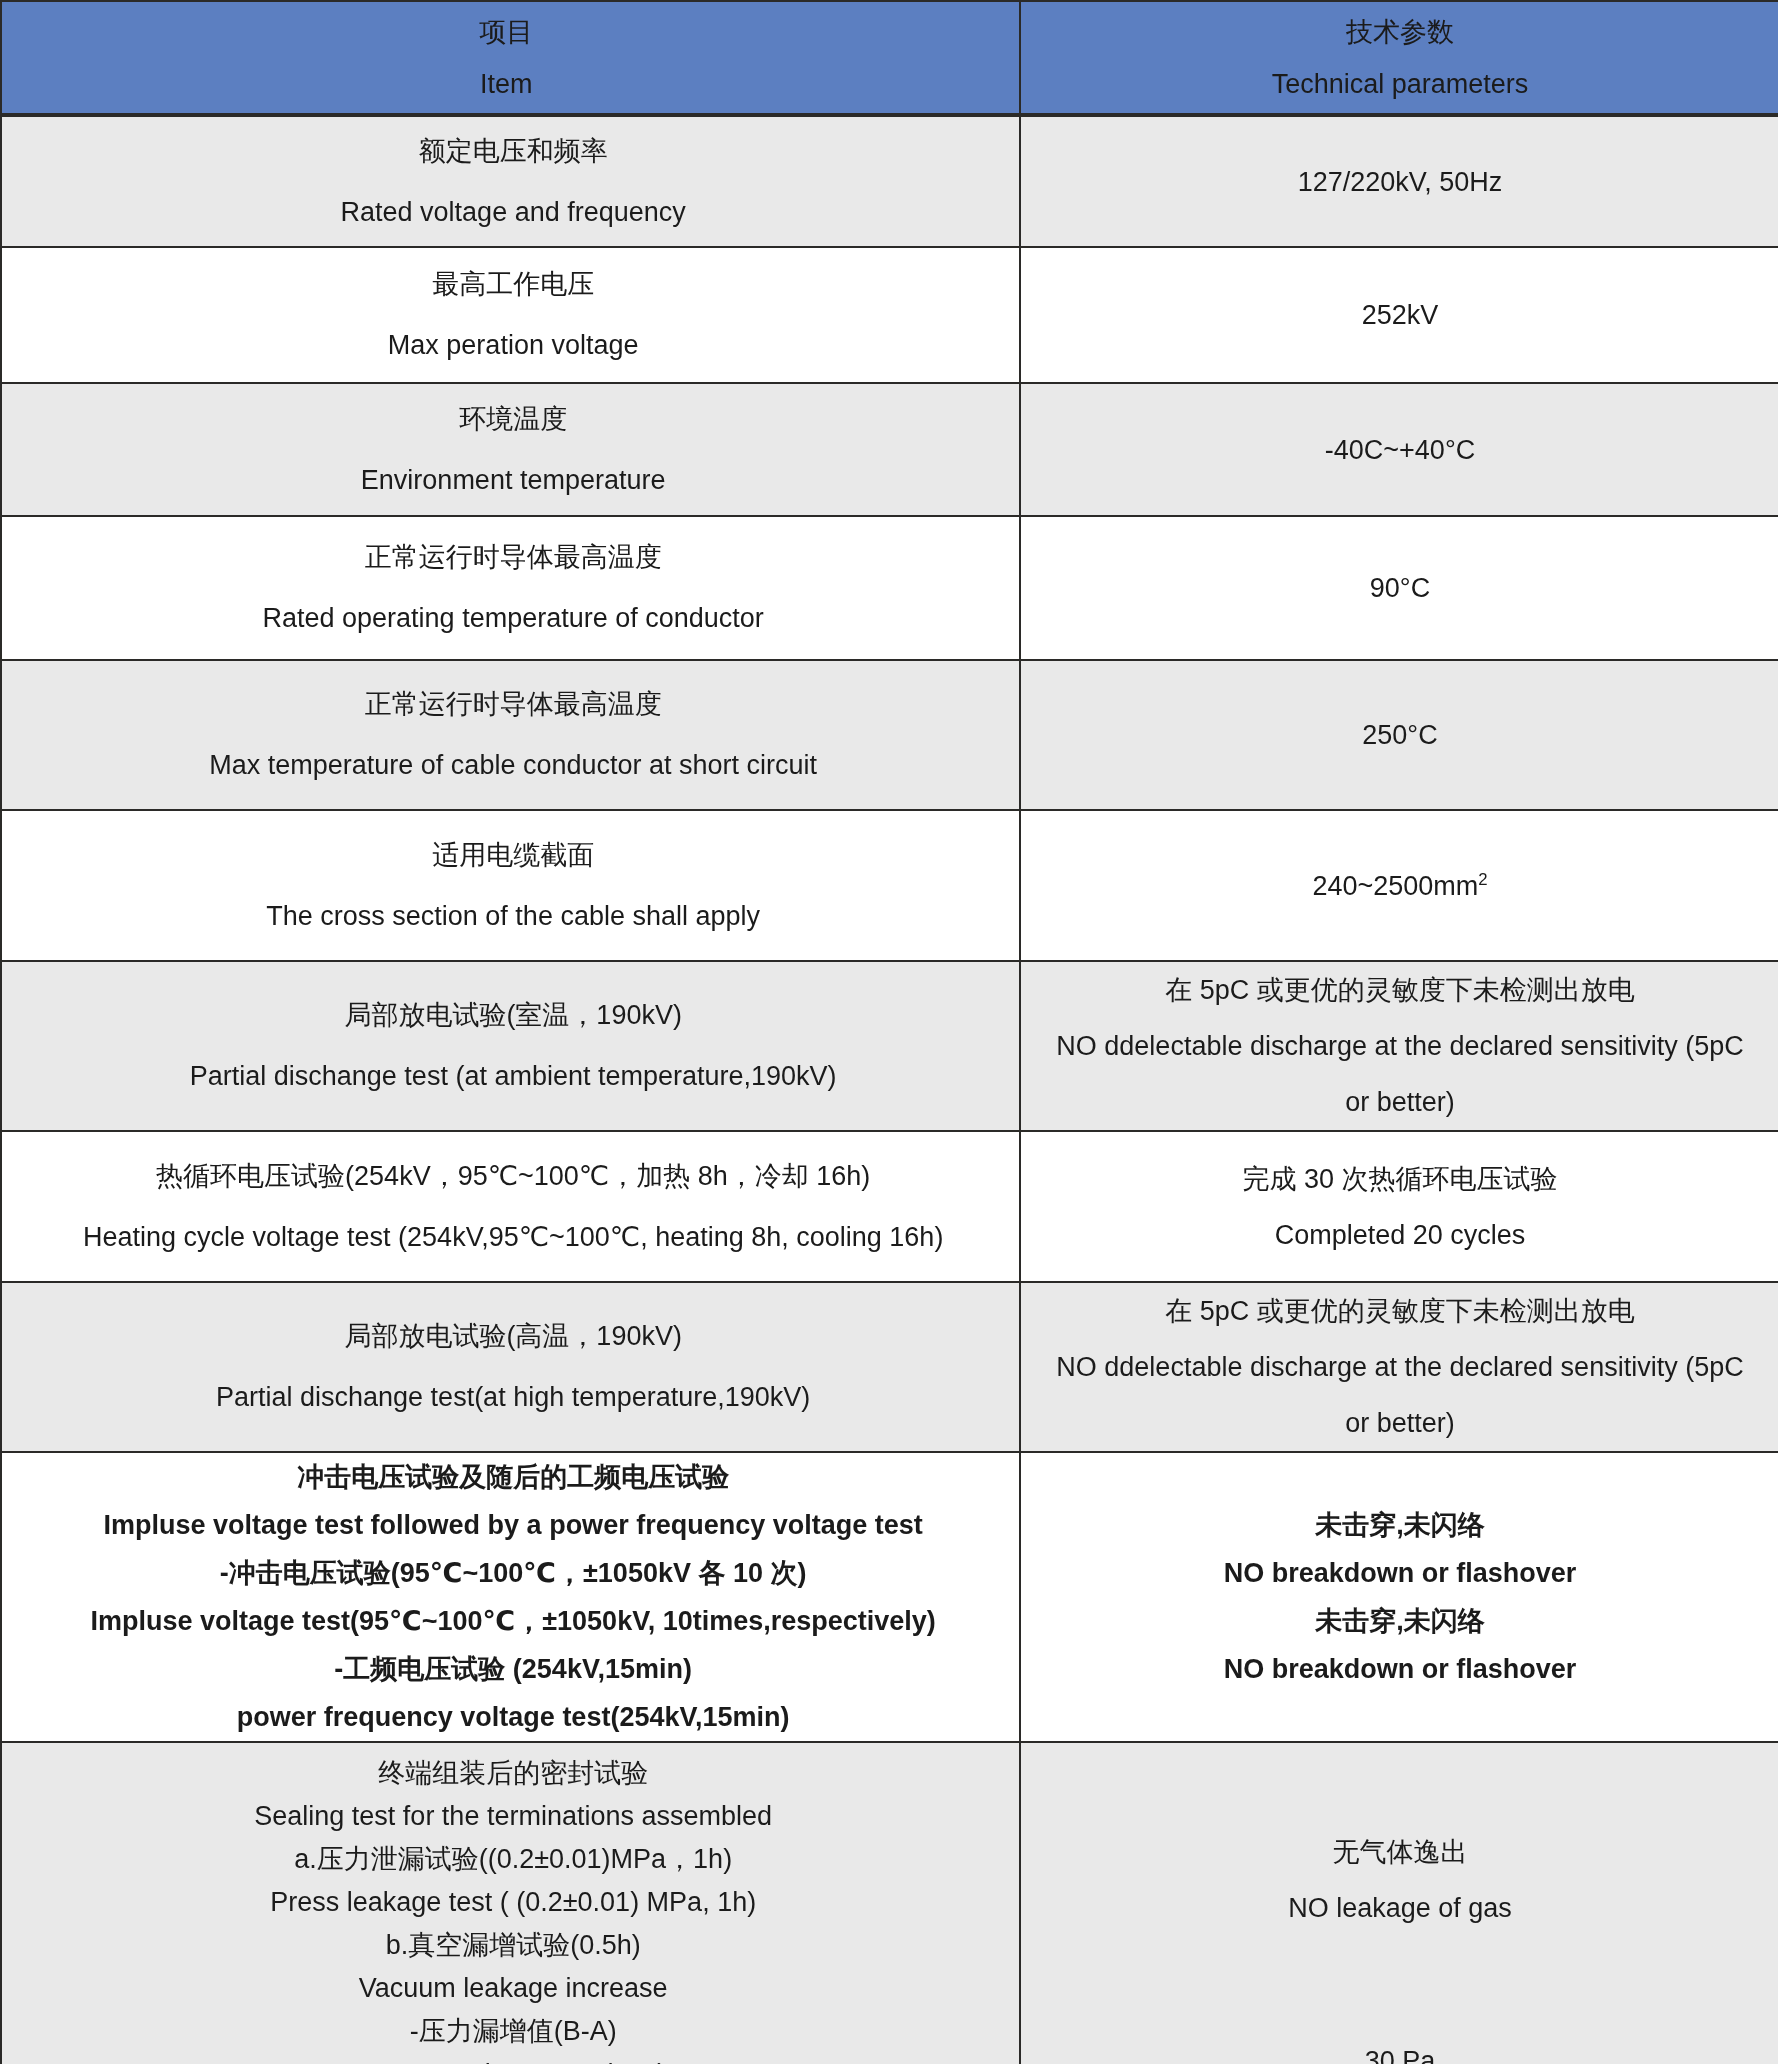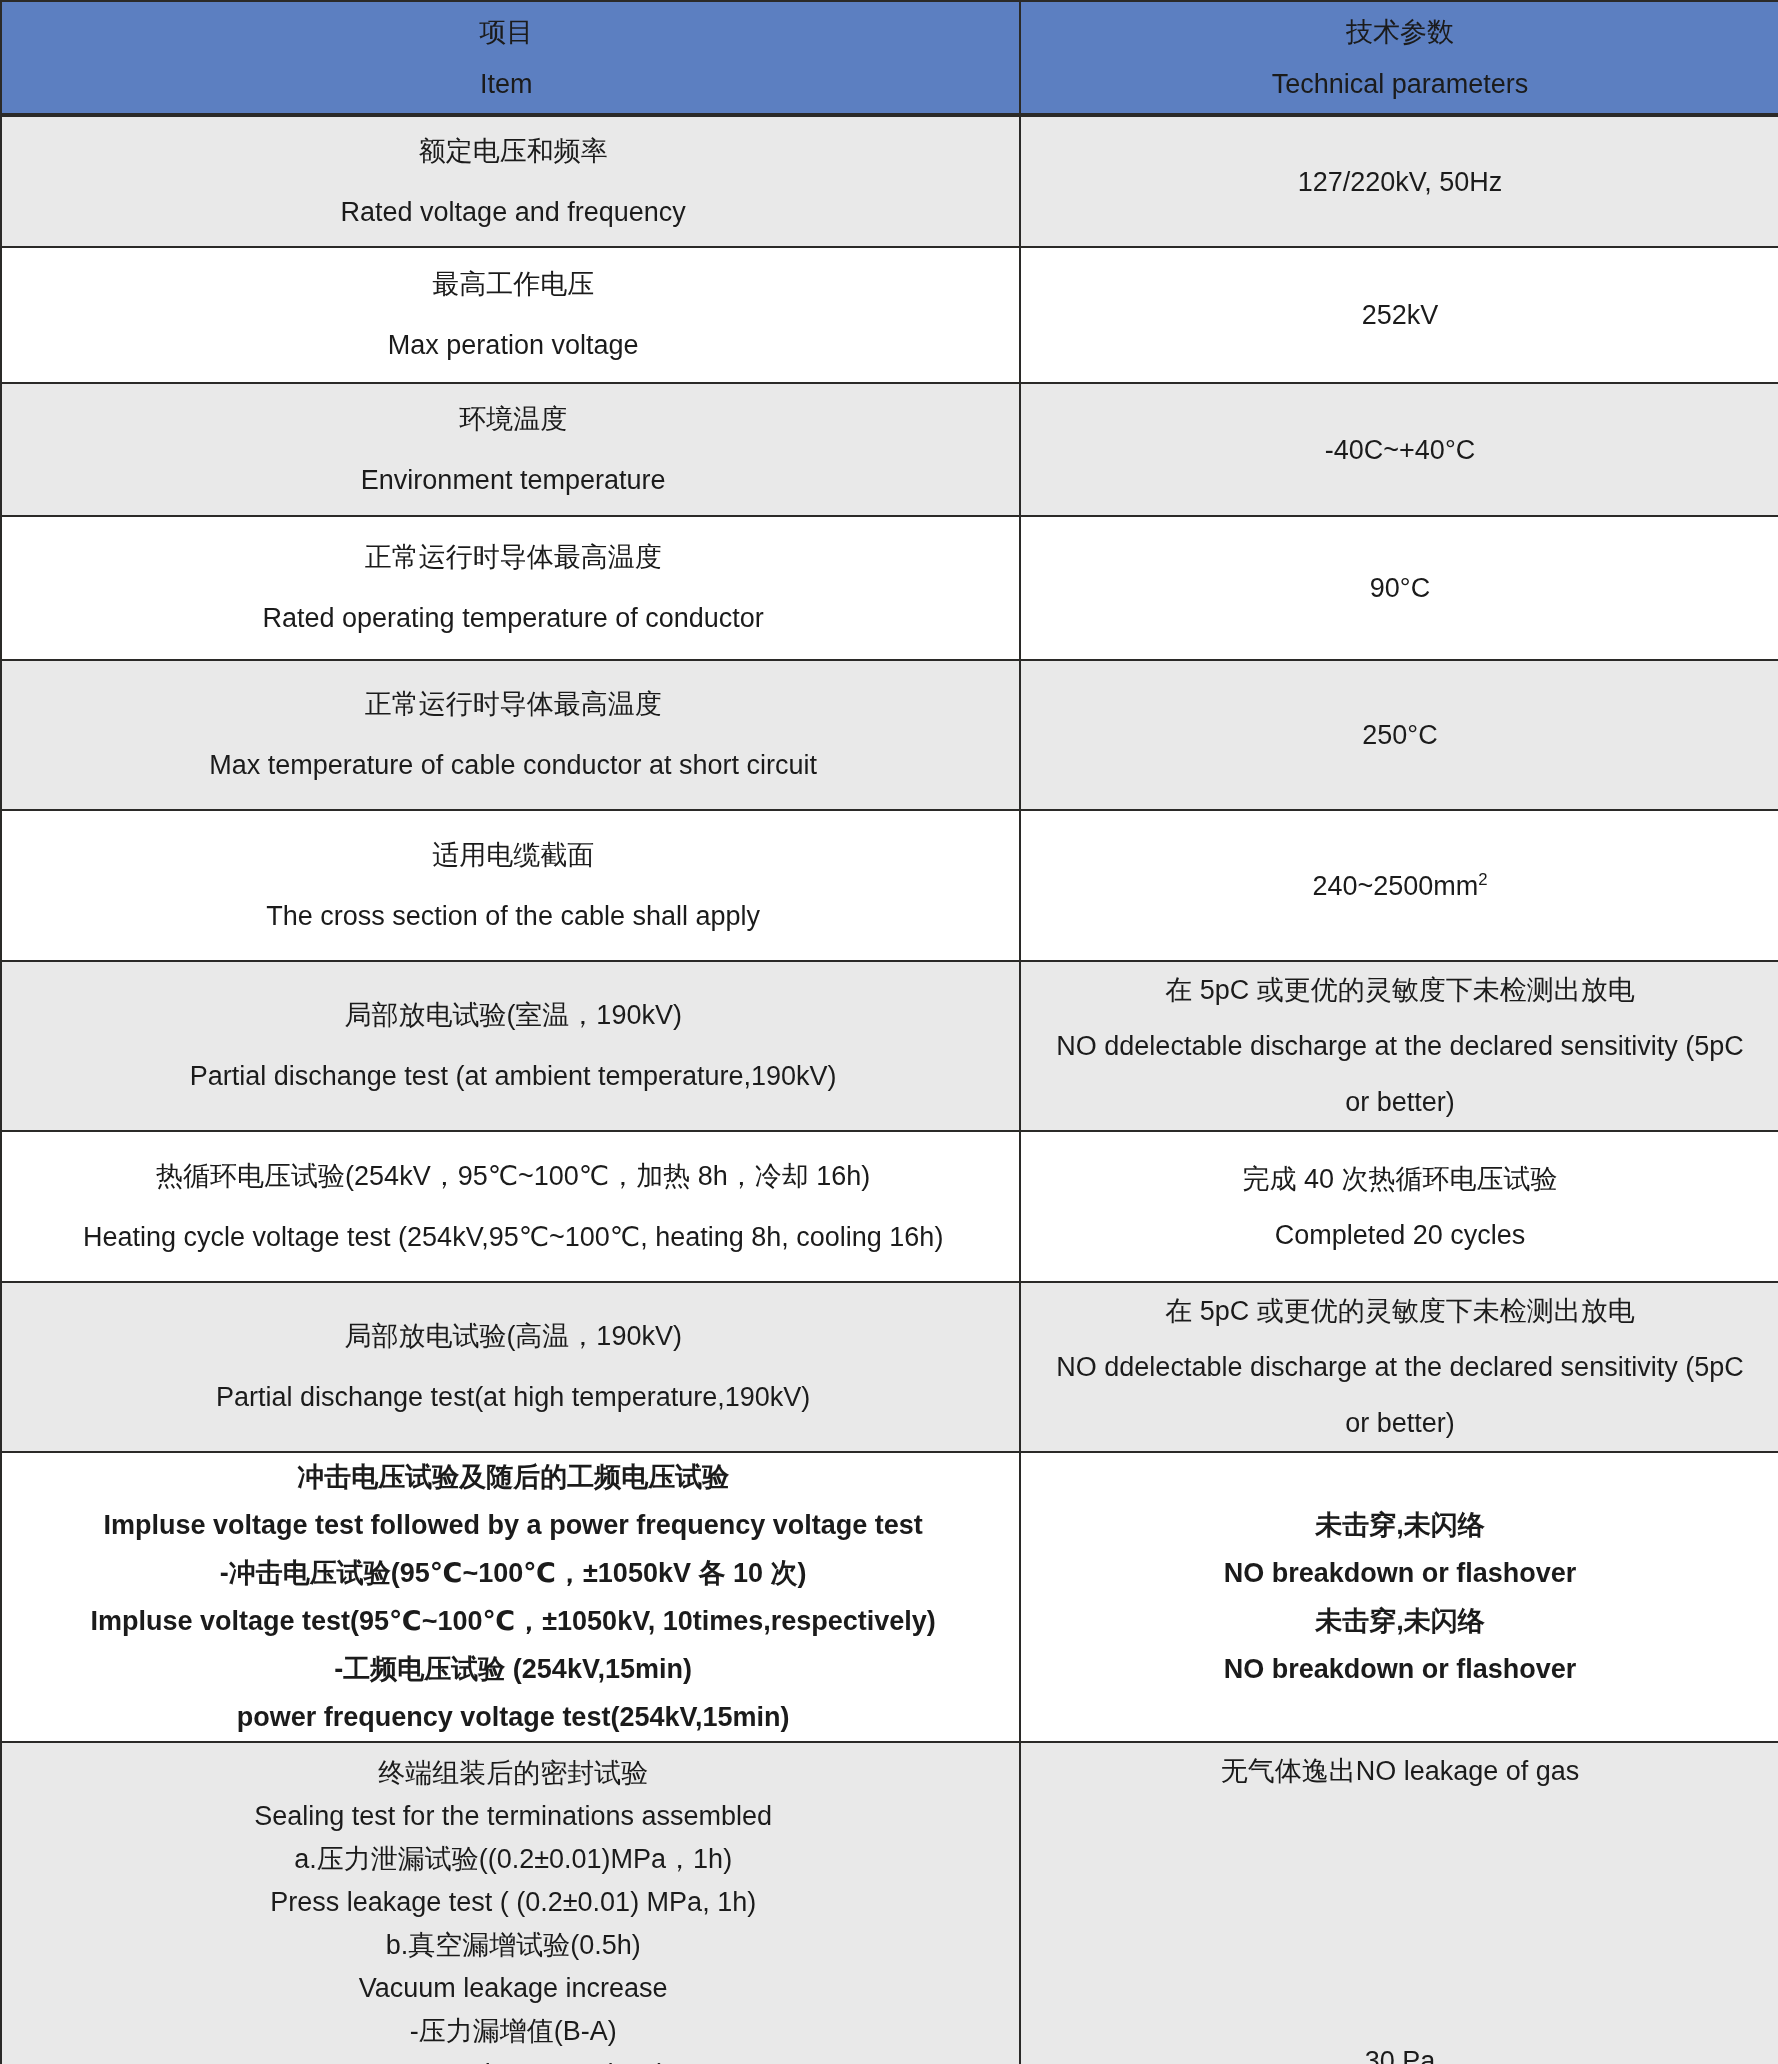--- a/index.html
+++ b/index.html
@@ -67,21 +67,21 @@
 
   
   .split-cell {
     display: flex;
     flex-direction: column;
     height: 100%;
   }
   .split-top {
     flex: 1 1 auto;
     display: flex;
-    flex-direction: row;
+    flex-direction: column;
     justify-content: center;
   }
   .split-bottom {
     height: 87px;
     display: flex;
     align-items: center;
     justify-content: center;
   }
 
   
@@ -191,21 +191,21 @@
           <div class="line">or better)</div>
         </td>
       </tr>
 
       <tr class="r-white h8">
         <td class="item-cell">
           <div class="line">热循环电压试验(254kV，95℃~100℃，加热 8h，冷却 16h)</div>
           <div class="line">Heating cycle voltage test (254kV,95℃~100℃, heating 8h, cooling 16h)</div>
         </td>
         <td class="value-cell">
-          <div class="line">完成 40 次热循环电压试验</div>
+          <div class="line">完成 30 次热循环电压试验</div>
           <div class="line">Completed 20 cycles</div>
         </td>
       </tr>
 
       <tr class="r-gray h9">
         <td class="item-cell">
           <div class="line">局部放电试验(高温，190kV)</div>
           <div class="line">Partial dischange test(at high temperature,190kV)</div>
         </td>
         <td class="value-cell">

